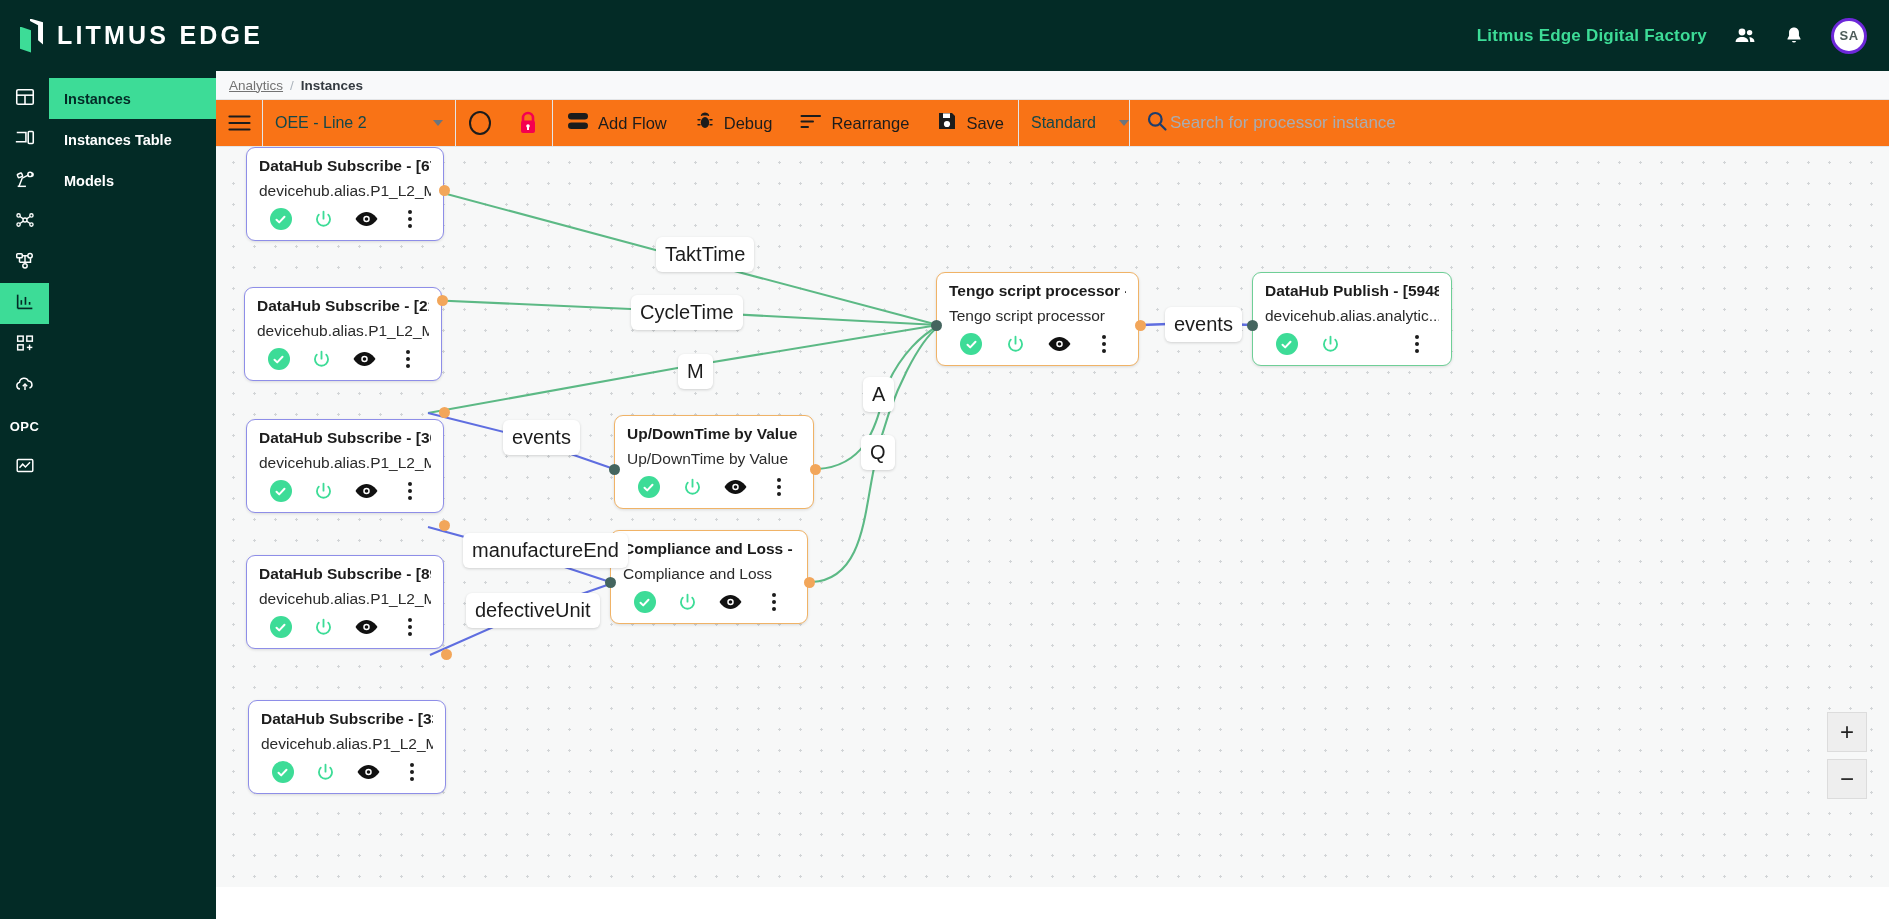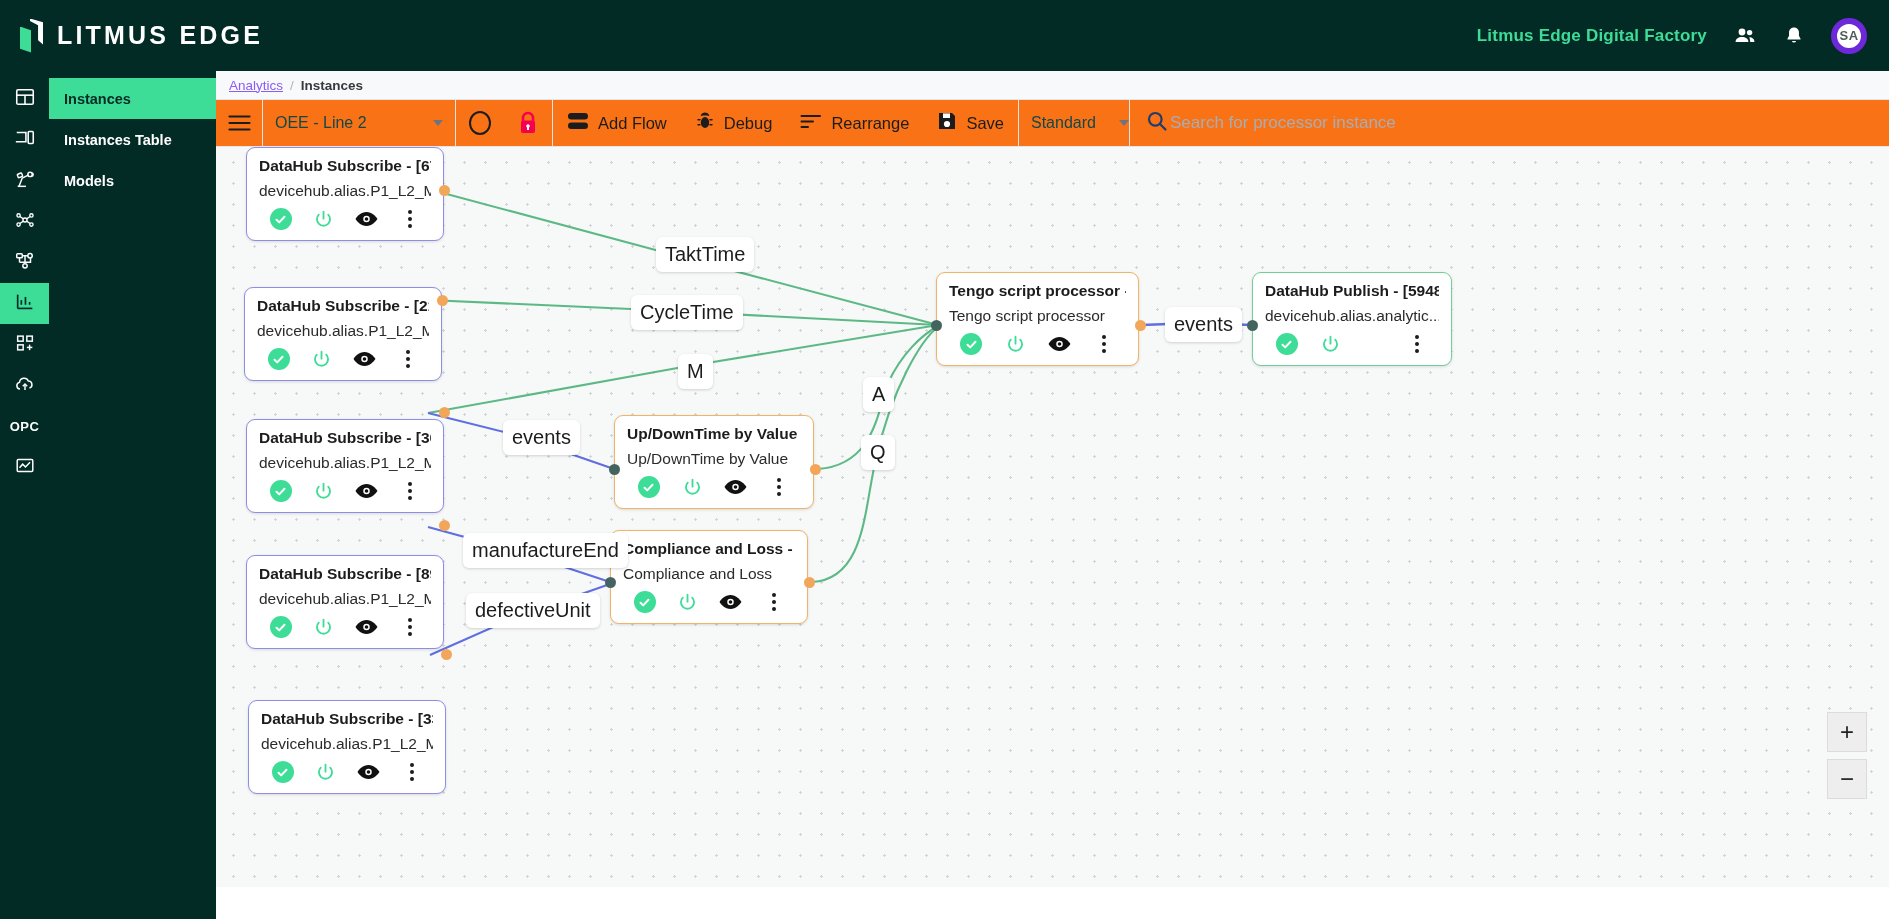--- a/index.html
+++ b/index.html
@@ -39,21 +39,21 @@
     margin-left: auto; display: flex; align-items: center; gap: 26px;
     margin-right: 22px;
   }
   .tenant-name { color: #3ddc97; font-size: 17px; font-weight: 600; letter-spacing: .2px; }
   .icon-btn { color: #ffffff; display: flex; align-items: center; justify-content: center; cursor: pointer; }
   .avatar {
     width: 36px; height: 36px; border-radius: 50%;
     background: #ffffff; color: #4d5b59;
     display: flex; align-items: center; justify-content: center;
     font-size: 13px; font-weight: 700; letter-spacing: .4px;
-    border: 6px solid #6d28d9;
+    border: 3px solid #6d28d9;
   }
 
   
   .rail {
     position: absolute; top: 71px; left: 0;
     width: 49px; height: 848px;
     background: #032b26;
     display: flex; flex-direction: column; align-items: center;
     padding-top: 7px;
     z-index: 30;
@@ -85,21 +85,21 @@
   
   .breadcrumb {
     position: absolute; top: 71px; left: 216px;
     width: 1673px; height: 29px;
     background: #f8f9fa; border-bottom: 1px solid #e3e5e7;
     display: flex; align-items: center;
     padding-left: 13px; gap: 7px;
     font-size: 13.5px; color: #6c757d;
     z-index: 20;
   }
-  .breadcrumb .bc-link { text-decoration: underline; cursor: pointer; color: #8b5cf6; }
+  .breadcrumb .bc-link { text-decoration: underline; cursor: pointer; color: #737373; }
   .breadcrumb .bc-sep { color: #adb5bd; }
   .breadcrumb .bc-current { color: #343a40; font-weight: 700; }
 
   
   .toolbar {
     position: absolute; top: 100px; left: 216px;
     width: 1673px; height: 47px;
     background: #f97316; border-bottom: 1px solid #e3e5e7;
     display: flex; align-items: center;
     z-index: 20;

